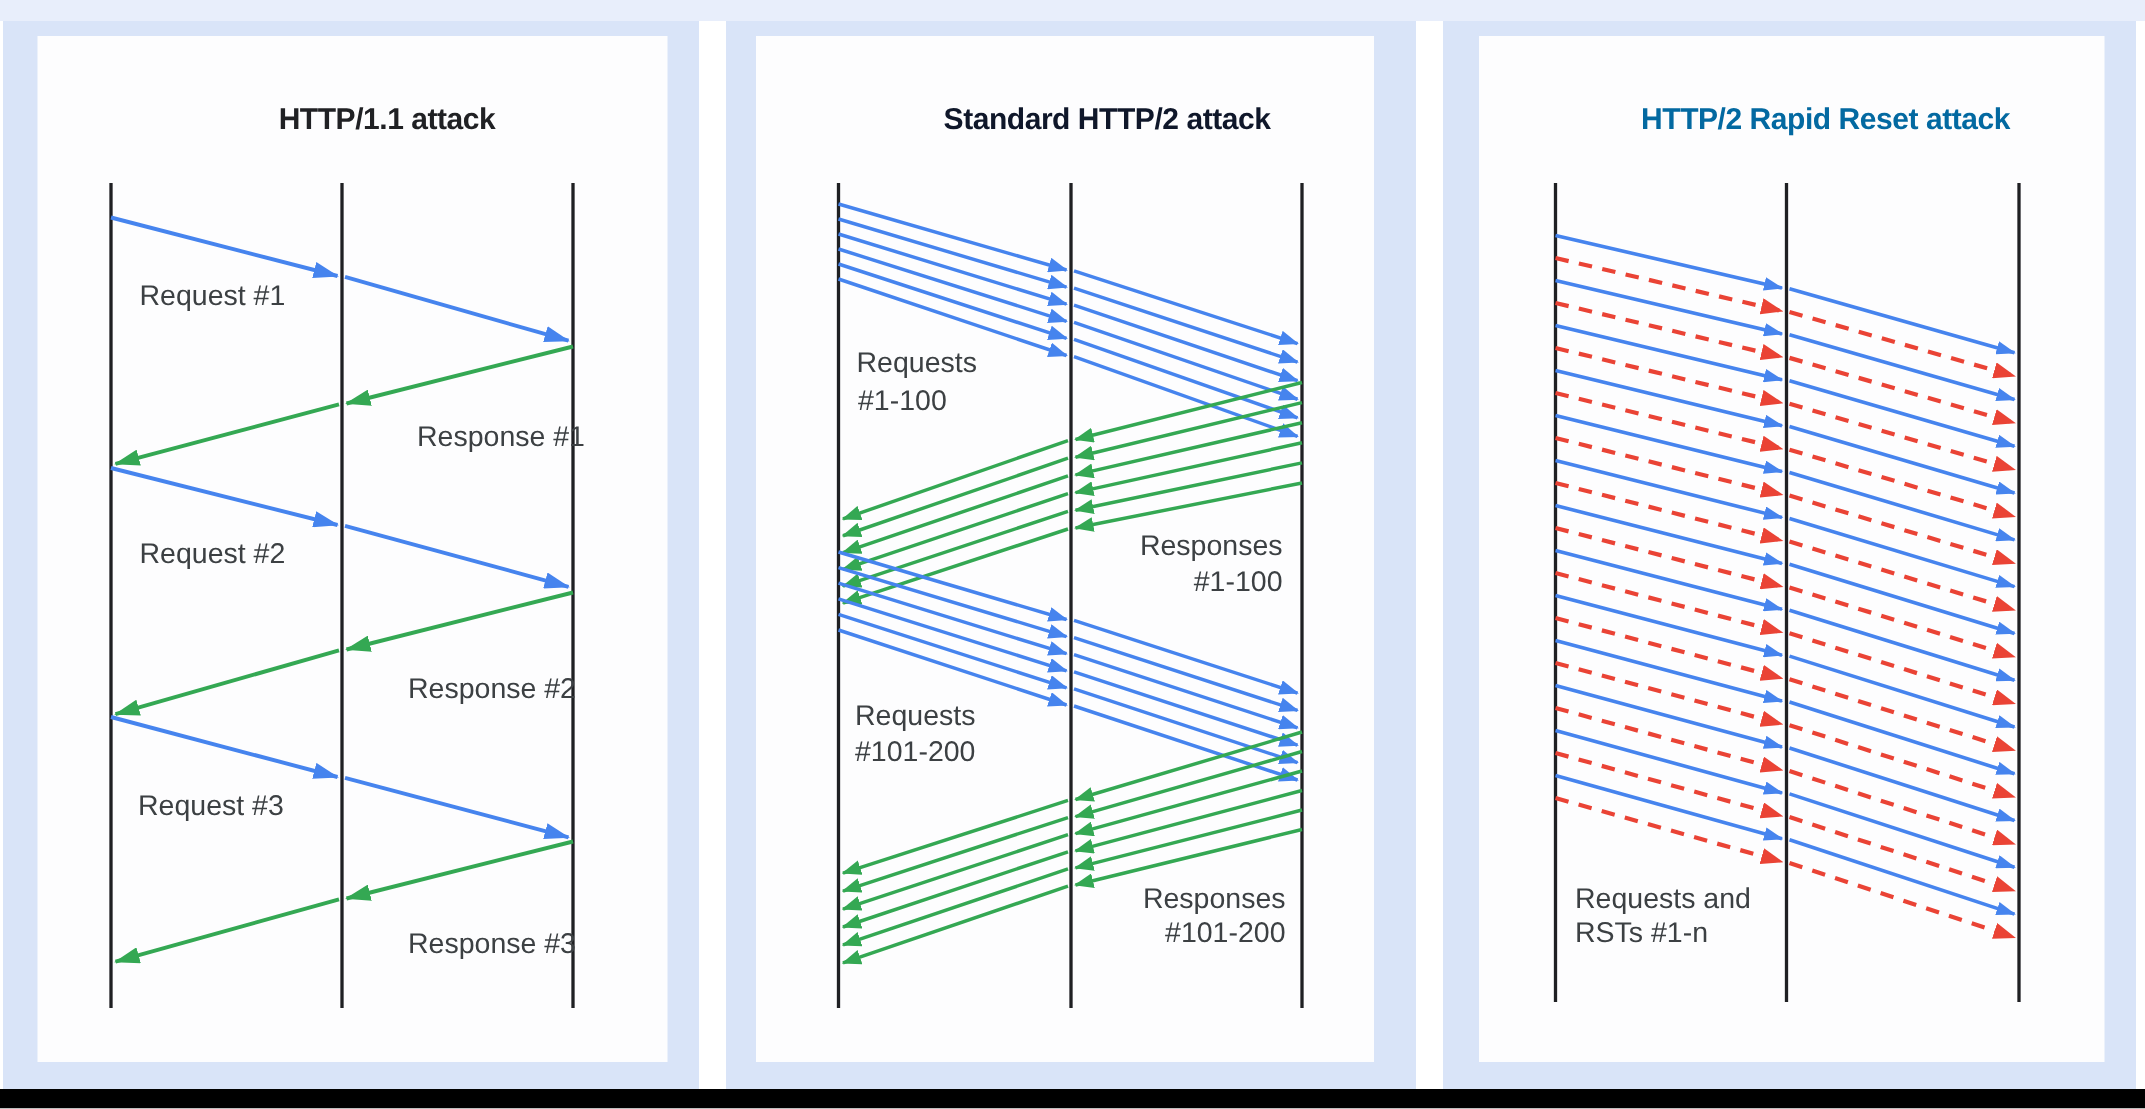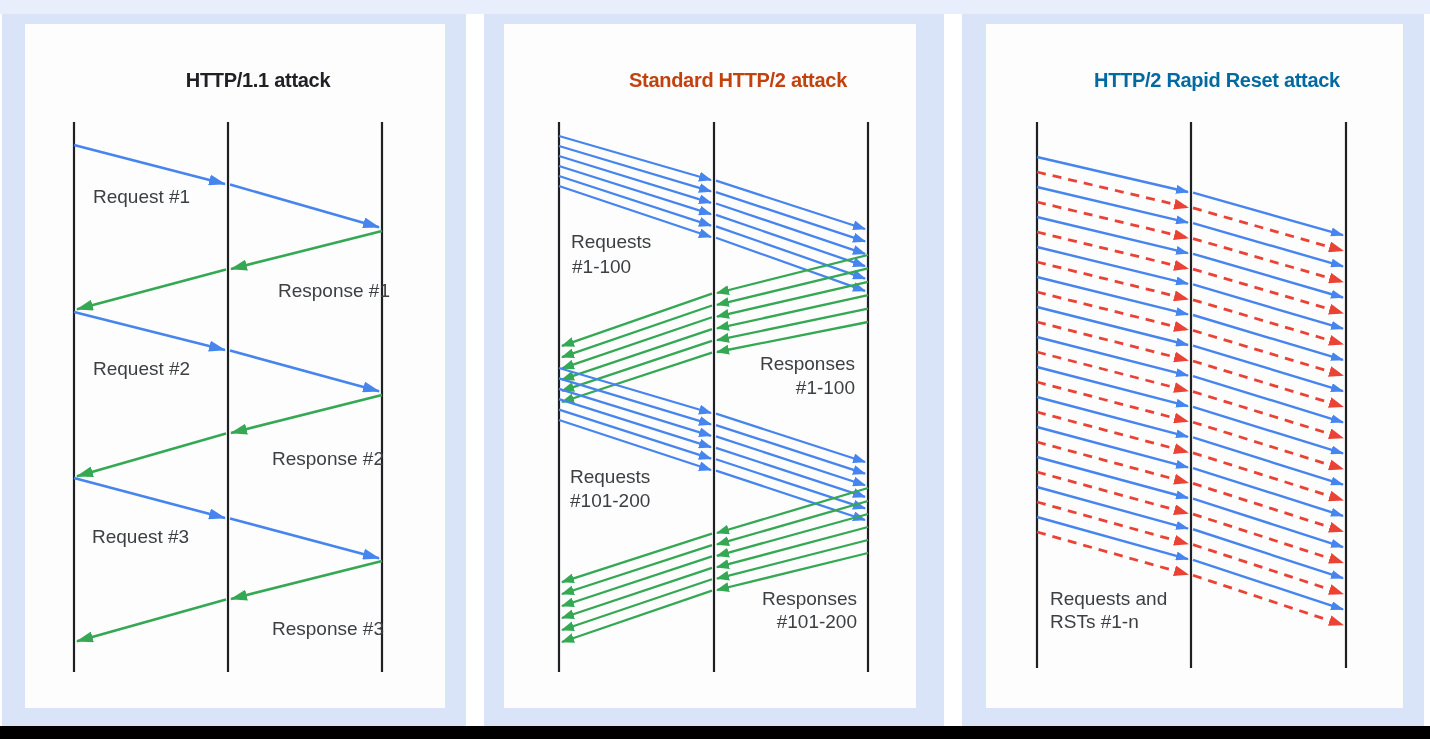--- a/index.html
+++ b/index.html
@@ -65,21 +65,21 @@
         <text x="276" y="283" text-anchor="start" fill="#3c4043" font-size="19">Response #1</text>
         <text x="91" y="361" text-anchor="start" fill="#3c4043" font-size="19">Request #2</text>
         <text x="270" y="451" text-anchor="start" fill="#3c4043" font-size="19">Response #2</text>
         <text x="90" y="529" text-anchor="start" fill="#3c4043" font-size="19">Request #3</text>
         <text x="270" y="621" text-anchor="start" fill="#3c4043" font-size="19">Response #3</text>
       </svg>
   </div>
 
   <div class="card" id="card-1" style="left: 484px; top: 14px; width: 460px; height: 712px; background: rgb(217, 228, 248);">
     <div class="panel-inner" style="inset: 10px 28px 18px 20px; background: rgb(253, 253, 254);"></div>
-    <div class="panel-title" style="color: #c2410c;">Standard HTTP/2 attack</div>
+    <div class="panel-title" style="color: #0f172a;">Standard HTTP/2 attack</div>
     <svg class="diagram" width="460" height="712" viewBox="0 0 460 712">
         <defs>
           <marker id="ah-1-0" markerWidth="13" markerHeight="10" refX="12" refY="5" orient="auto" markerUnits="userSpaceOnUse">
             <path d="M0,0 L13,5 L0,10 Z" fill="#4684ee"></path>
           </marker>
           <marker id="ah-1-1" markerWidth="13" markerHeight="10" refX="12" refY="5" orient="auto" markerUnits="userSpaceOnUse">
             <path d="M0,0 L13,5 L0,10 Z" fill="#34a853"></path>
           </marker>
           <marker id="ah-1-2" markerWidth="13" markerHeight="10" refX="12" refY="5" orient="auto" markerUnits="userSpaceOnUse">
             <path d="M0,0 L13,5 L0,10 Z" fill="#4684ee"></path>

